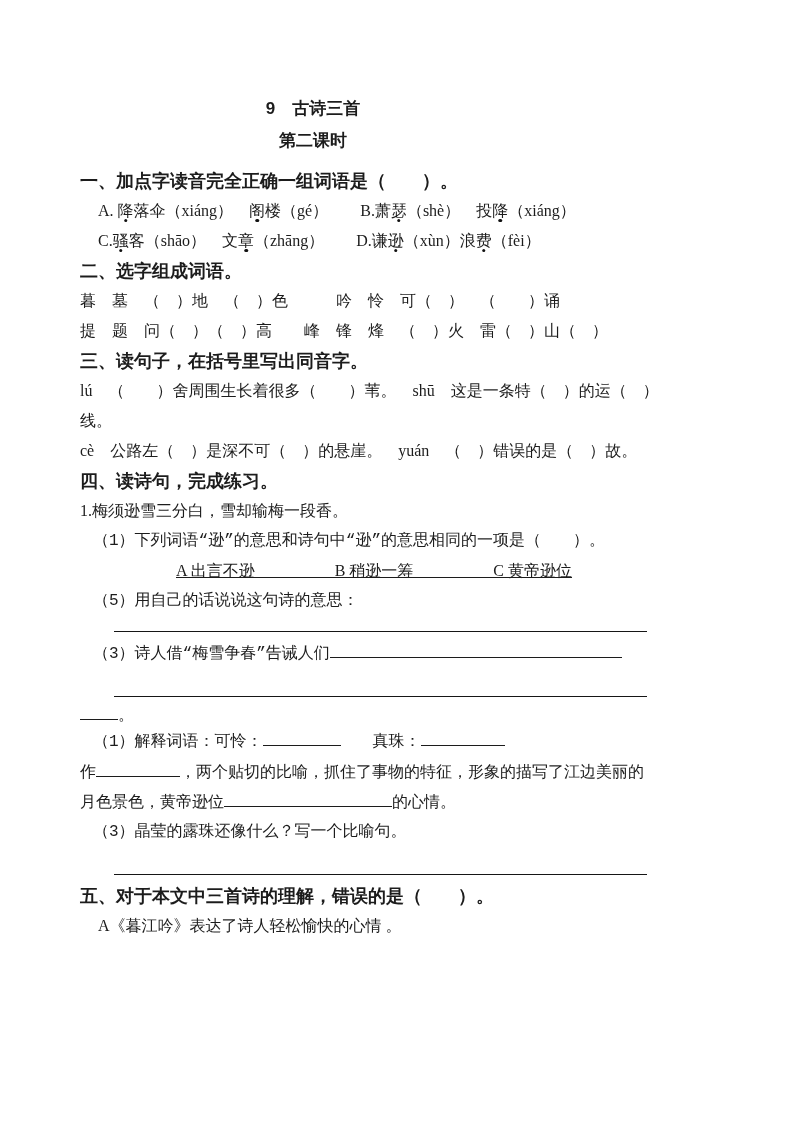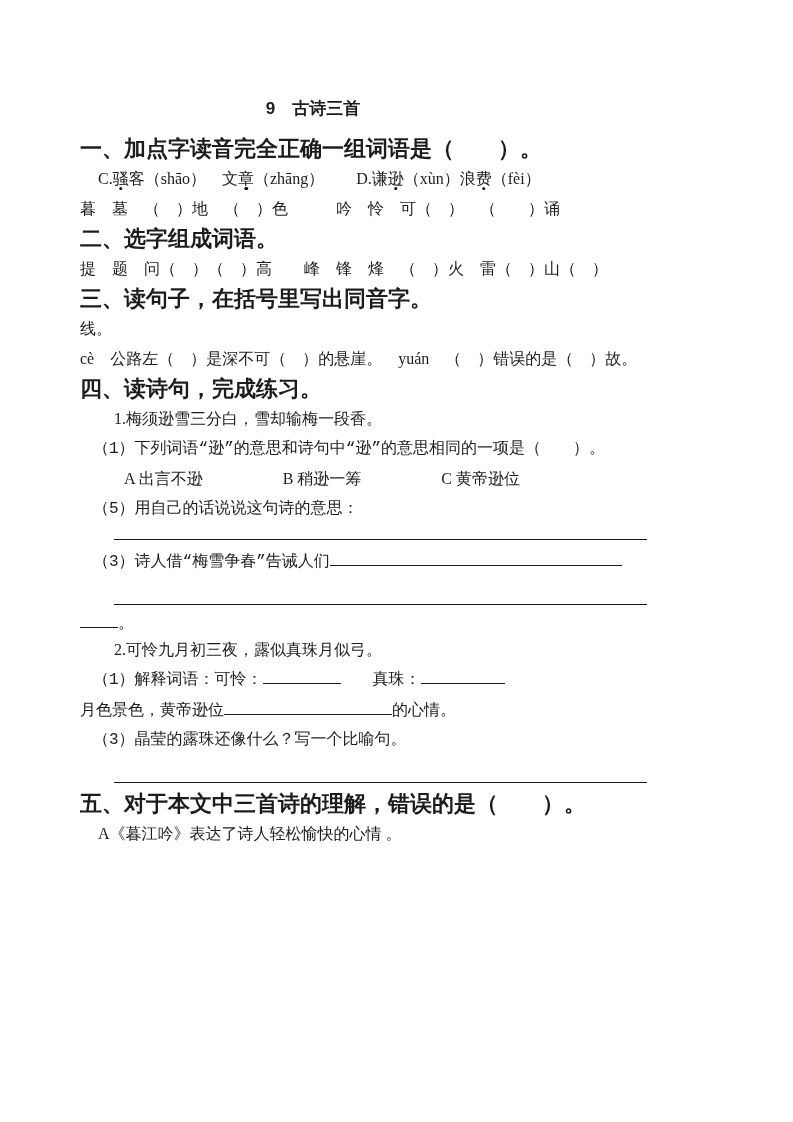--- a/index.html
+++ b/index.html
@@ -20,27 +20,27 @@
     font-weight: 700;
     font-family: "Liberation Sans", "DejaVu Sans", sans-serif;
     font-size: 17px;
     line-height: 26px;
   }
   .subtitle { margin-top: 6px; }
   .line { line-height: 30px; white-space: nowrap; }
   .heading {
     font-weight: 700;
     font-family: "Liberation Sans", "DejaVu Sans", sans-serif;
-    font-size: 22px;
+    font-size: 18px;
   }
   .first-heading { margin-top: 12px; }
   .indent-sm  { margin-left: 18px; }  
-  .indent-stem{ margin-left: 34px; }  
+  .indent-stem{ }  
   .indent-sub { margin-left: 13px; font-family: Liberation Mono, monospace; }  
-  .indent-opt { margin-left: 44px; }  
+  .indent-opt { margin-left: 96px; text-decoration: underline; }  
   .rule {
     height: 0;
     border-bottom: 1.5px solid #161616;
     width: 533px;
     margin-left: 34px;
   }
   .rule-1 { margin-top: 15px; margin-bottom: 7px; }
   .rule-2 { margin-top: 27px; margin-bottom: 6px; }
   .rule-3 { margin-top: 27px; margin-bottom: 6px; }
   .tail-line { line-height: 24px; }
@@ -62,43 +62,46 @@
     bottom: -3px;
     transform: translateX(-50%);
   }
 </style>
 </head>
 <body>
 
 <div class="page">
 
   <div class="title">9　古诗三首</div>
+  <div class="subtitle">第二课时</div>
 
   <div class="line heading first-heading">一、加点字读音完全正确一组词语是（　　）。</div>
+  <div class="line indent-sm"><span>A. </span><span class="dotted">降</span><span>落伞（xiáng）　</span><span class="dotted">阁</span><span>楼（gé）　　B.萧</span><span class="dotted">瑟</span><span>（shè）　投</span><span class="dotted">降</span><span>（xiáng）</span></div>
   <div class="line indent-sm"><span>C.</span><span class="dotted">骚</span><span>客（shāo）　文</span><span class="dotted">章</span><span>（zhāng）　　D.谦</span><span class="dotted">逊</span><span>（xùn）浪</span><span class="dotted">费</span><span>（fèi）</span></div>
 
+  <div class="line heading">二、选字组成词语。</div>
   <div class="line">暮　墓　（　）地　（　）色　　　吟　怜　可（　）　（　　）诵</div>
-  <div class="line heading">二、选字组成词语。</div>
   <div class="line">提　题　问（　）（　）高　　峰　锋　烽　（　）火　雷（　）山（　）</div>
 
   <div class="line heading">三、读句子，在括号里写出同音字。</div>
+  <div class="line">lú　（　　）舍周围生长着很多（　　）苇。　shū　这是一条特（　）的运（　）</div>
   <div class="line">线。</div>
   <div class="line">cè　公路左（　）是深不可（　）的悬崖。　yuán　（　）错误的是（　）故。</div>
 
   <div class="line heading">四、读诗句，完成练习。</div>
   <div class="line indent-stem">1.梅须逊雪三分白，雪却输梅一段香。</div>
   <div class="line indent-sub">（1）下列词语“逊”的意思和诗句中“逊”的意思相同的一项是（　　）。</div>
   <div class="line indent-opt">A 出言不逊　　　　　B 稍逊一筹　　　　　C 黄帝逊位</div>
   <div class="line indent-sub">（5）用自己的话说说这句诗的意思：</div>
   <div class="rule rule-1"></div>
   <div class="line indent-sub"><span>（3）诗人借“梅雪争春”告诫人们</span><span class="blank" style="width: 292px;"></span></div>
   <div class="rule rule-2"></div>
   <div class="line tail-line"><span class="blank" style="width: 38px;"></span><span>。</span></div>
-  <div class="line indent-stem">2.可怜九月初三夜，露似真珠月似弓。</div>
   <div class="line indent-sub"><span>（1）解释词语：可怜：</span><span class="blank" style="width: 78px;"></span><span>　　真珠：</span><span class="blank" style="width: 84px;"></span></div>
+  <div class="line"><span>作</span><span class="blank" style="width: 84px;"></span><span>，两个贴切的比喻，抓住了事物的特征，形象的描写了江边美丽的</span></div>
   <div class="line"><span>月色景色，黄帝逊位</span><span class="blank" style="width: 168px;"></span><span>的心情。</span></div>
   <div class="line indent-sub">（3）晶莹的露珠还像什么？写一个比喻句。</div>
   <div class="rule rule-3"></div>
 
   <div class="line heading">五、对于本文中三首诗的理解，错误的是（　　）。</div>
   <div class="line indent-sm">A《暮江吟》表达了诗人轻松愉快的心情 。</div>
 
 </div>
 
 </body></html>

